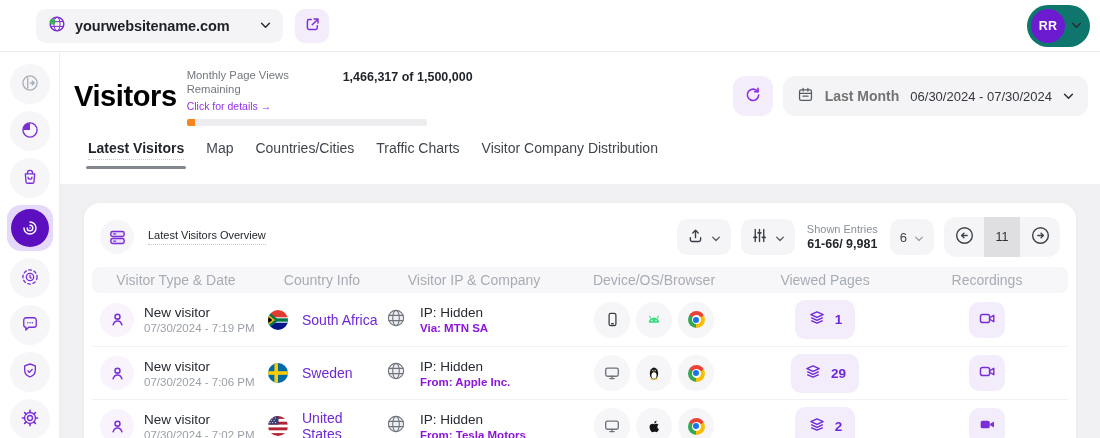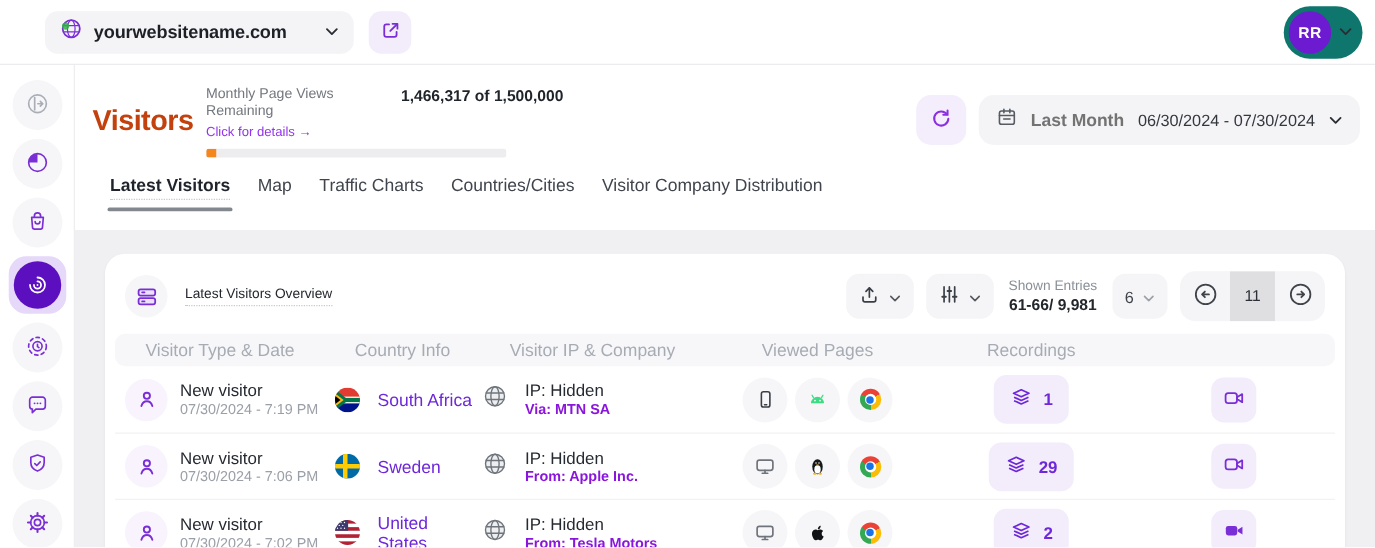--- a/index.html
+++ b/index.html
@@ -23,21 +23,21 @@
   .sidebar { width:60px; flex:0 0 60px; border-right:1px solid #eeeef0; display:flex; flex-direction:column; align-items:center; padding-top:12px; gap:7px; background:#fff; overflow:hidden; }
   .side-item { width:40px; height:40px; border-radius:50%; background:#f6f6f8; display:flex; align-items:center; justify-content:center; border:none; cursor:pointer; flex:0 0 auto; }
   .side-item.active-wrap { width:46px; height:46px; border-radius:14px; background:#e5d8f9; }
   .active-core { width:38px; height:38px; border-radius:50%; background:#5b0fbe; display:flex; align-items:center; justify-content:center; }
 
   main { flex:1; display:flex; flex-direction:column; min-width:0; }
 
   
   .page-head { background:#fff; padding:14px 12px 0 14px; }
   .head-row { display:flex; align-items:center; }
-  .page-title { font-size:23px; font-weight:700; color:#c2410c; letter-spacing:-.4px; }
+  .page-title { font-size:29px; font-weight:700; color:#000000; letter-spacing:-.4px; }
   .quota { margin-left:10px; margin-top:2px; }
   .q-top { display:flex; gap:6px; align-items:flex-start; }
   .q-label { width:150px; font-size:11.3px; color:#73777e; line-height:1.25; }
   .q-link { display:inline-block; font-size:10.5px; color:#9333ea; margin-top:2px; text-decoration:none; cursor:pointer; }
   .q-value { font-size:12.5px; font-weight:700; color:#1f232a; margin-top:2px; white-space:nowrap; }
   .q-bar { margin-top:5px; width:240px; height:7px; background:#ededef; border-radius:2px; overflow:hidden; }
   .q-fill { height:100%; background:#f5861f; }
   .head-spacer { flex:1; }
   .refresh-btn { width:40px; height:40px; border:none; border-radius:12px; background:#f4edfc; display:flex; align-items:center; justify-content:center; cursor:pointer; margin-right:10px; }
   .date-pill { height:40px; background:#f4f4f6; border-radius:12px; display:flex; align-items:center; gap:11px; padding:0 14px; cursor:pointer; }
@@ -231,22 +231,22 @@
             <span class="chev">
                 <svg width="11" height="7" viewBox="0 0 12 8">
                   <path d="M1.5 1.5L6 6l4.5-4.5" stroke="#2a2e34" stroke-width="1.7" fill="none" stroke-linecap="round" stroke-linejoin="round"></path>
                 </svg>
               </span>
           </div>
         </div>
         <div class="tabs">
           <div class="tab active"><span class="tab-label">Latest Visitors</span></div>
           <div class="tab"><span class="tab-label">Map</span></div>
+          <div class="tab"><span class="tab-label">Countries/Cities</span></div>
           <div class="tab"><span class="tab-label">Traffic Charts</span></div>
-          <div class="tab"><span class="tab-label">Countries/Cities</span></div>
           <div class="tab"><span class="tab-label">Visitor Company Distribution</span></div>
         </div>
       </section>
 
       <section class="content">
         <div class="card">
 
           <div class="card-head">
             <div class="card-title-icon">
                 <svg width="19" height="19" viewBox="0 0 20 20" fill="none" stroke="#7a2fd6" stroke-width="1.5">
@@ -301,20 +301,21 @@
                       <path d="M8.2 11h5.6M11.6 8.6L14 11l-2.4 2.4"></path>
                     </svg></span>
                 </button>
             </div>
           </div>
 
           <div class="tgrid thead">
             <div class="th">Visitor Type &amp; Date</div>
             <div class="th">Country Info</div>
             <div class="th">Visitor IP &amp; Company</div>
+            <div class="th">Device/OS/Browser</div>
             <div class="th">Viewed Pages</div>
             <div class="th">Recordings</div>
           </div>
 
           <div class="tgrid trow">
             <div class="cell-visitor">
               <div class="v-avatar">
                   <svg width="19" height="19" viewBox="0 0 20 20" fill="none" stroke="#7a2fd6" stroke-width="1.6" stroke-linecap="round">
                     <circle cx="10" cy="7" r="2.6"></circle>
                     <path d="M5.4 15.6c.8-2.6 2.5-4 4.6-4s3.8 1.4 4.6 4"></path>

